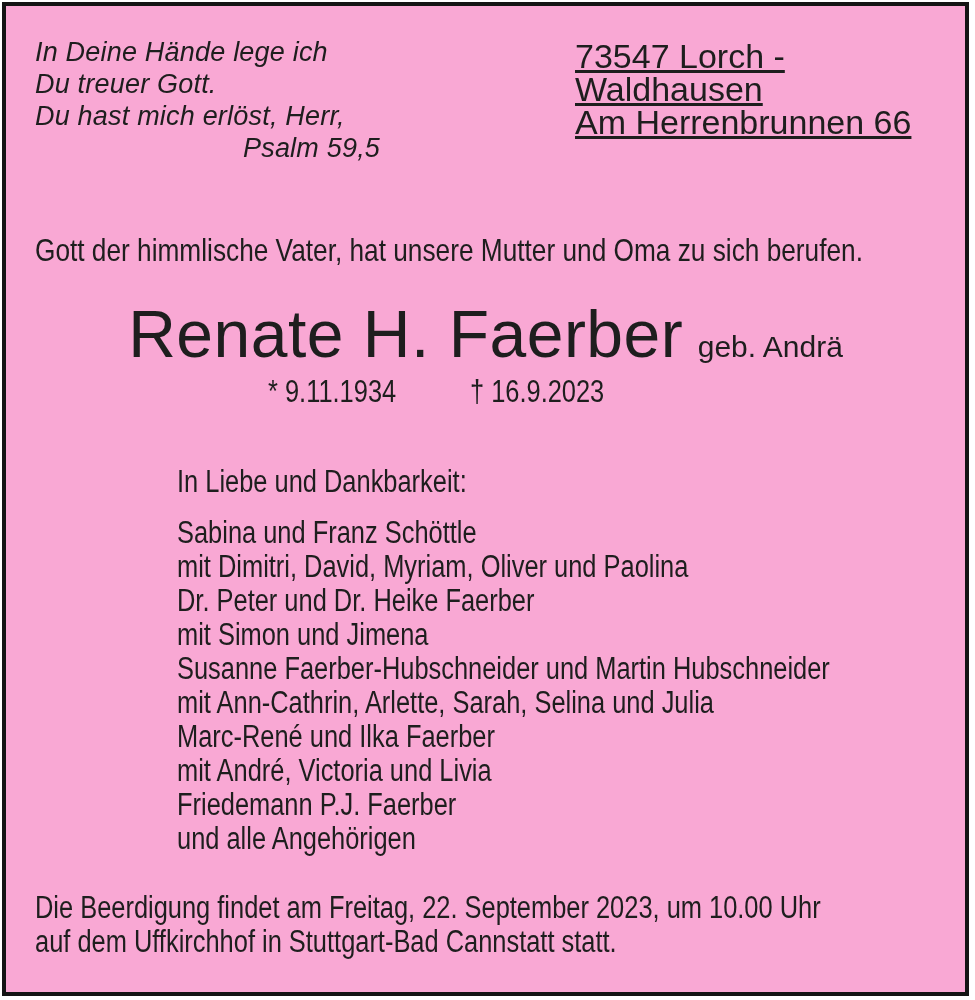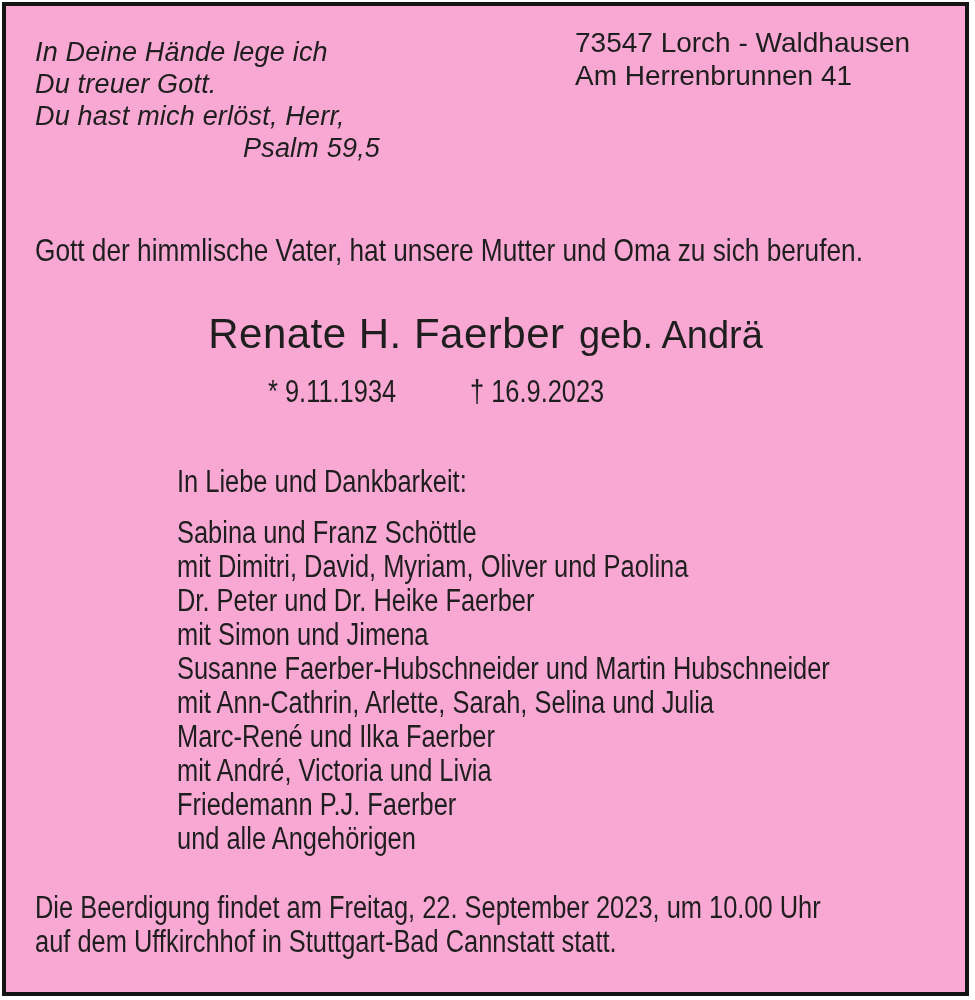--- a/index.html
+++ b/index.html
@@ -36,23 +36,24 @@
     letter-spacing: 0.2px;
   }
   .quote .psalm {
     margin-left: 208px;
     margin-top: 0px;
   }
   
   .address {
     position: absolute;
     left: 569px;
-    top: 20px;
-    font-size: 28px;
+    top: 34px;
+    font-size: 34px;
     line-height: 33px;
+    text-decoration: underline;
   }
   
   .condensed {
     transform: scaleX(0.82);
     transform-origin: 0 0;
     white-space: nowrap;
   }
   .announcement {
     position: absolute;
     left: 29px;
@@ -63,26 +64,26 @@
   
   .name-line {
     position: absolute;
     left: 0;
     top: 297px;
     width: 100%;
     text-align: center;
     white-space: nowrap;
   }
   .name-line .name {
-    font-size: 42px;
+    font-size: 66px;
     line-height: 62px;
     letter-spacing: 0.5px;
   }
   .name-line .maiden {
-    font-size: 38px;
+    font-size: 30px;
     margin-left: 10px;
   }
   .dates {
     position: absolute;
     left: 262px;
     top: 368px;
     font-size: 31px;
     line-height: 36px;
     display: flex;
     gap: 90px;
@@ -112,21 +113,21 @@
 
   <div class="quote">
     <div>In Deine Hände lege ich</div>
     <div>Du treuer Gott.</div>
     <div>Du hast mich erlöst, Herr,</div>
     <div class="psalm">Psalm 59,5</div>
   </div>
 
   <div class="address">
     <div>73547 Lorch - Waldhausen</div>
-    <div>Am Herrenbrunnen 41</div>
+    <div>Am Herrenbrunnen 66</div>
   </div>
 
   <div class="announcement condensed">Gott der himmlische Vater, hat unsere Mutter und Oma zu sich berufen.</div>
 
   <div class="name-line">
     <span class="name">Renate H. Faerber</span>
     <span class="maiden">geb. Andrä</span>
   </div>
 
   <div class="dates condensed">

